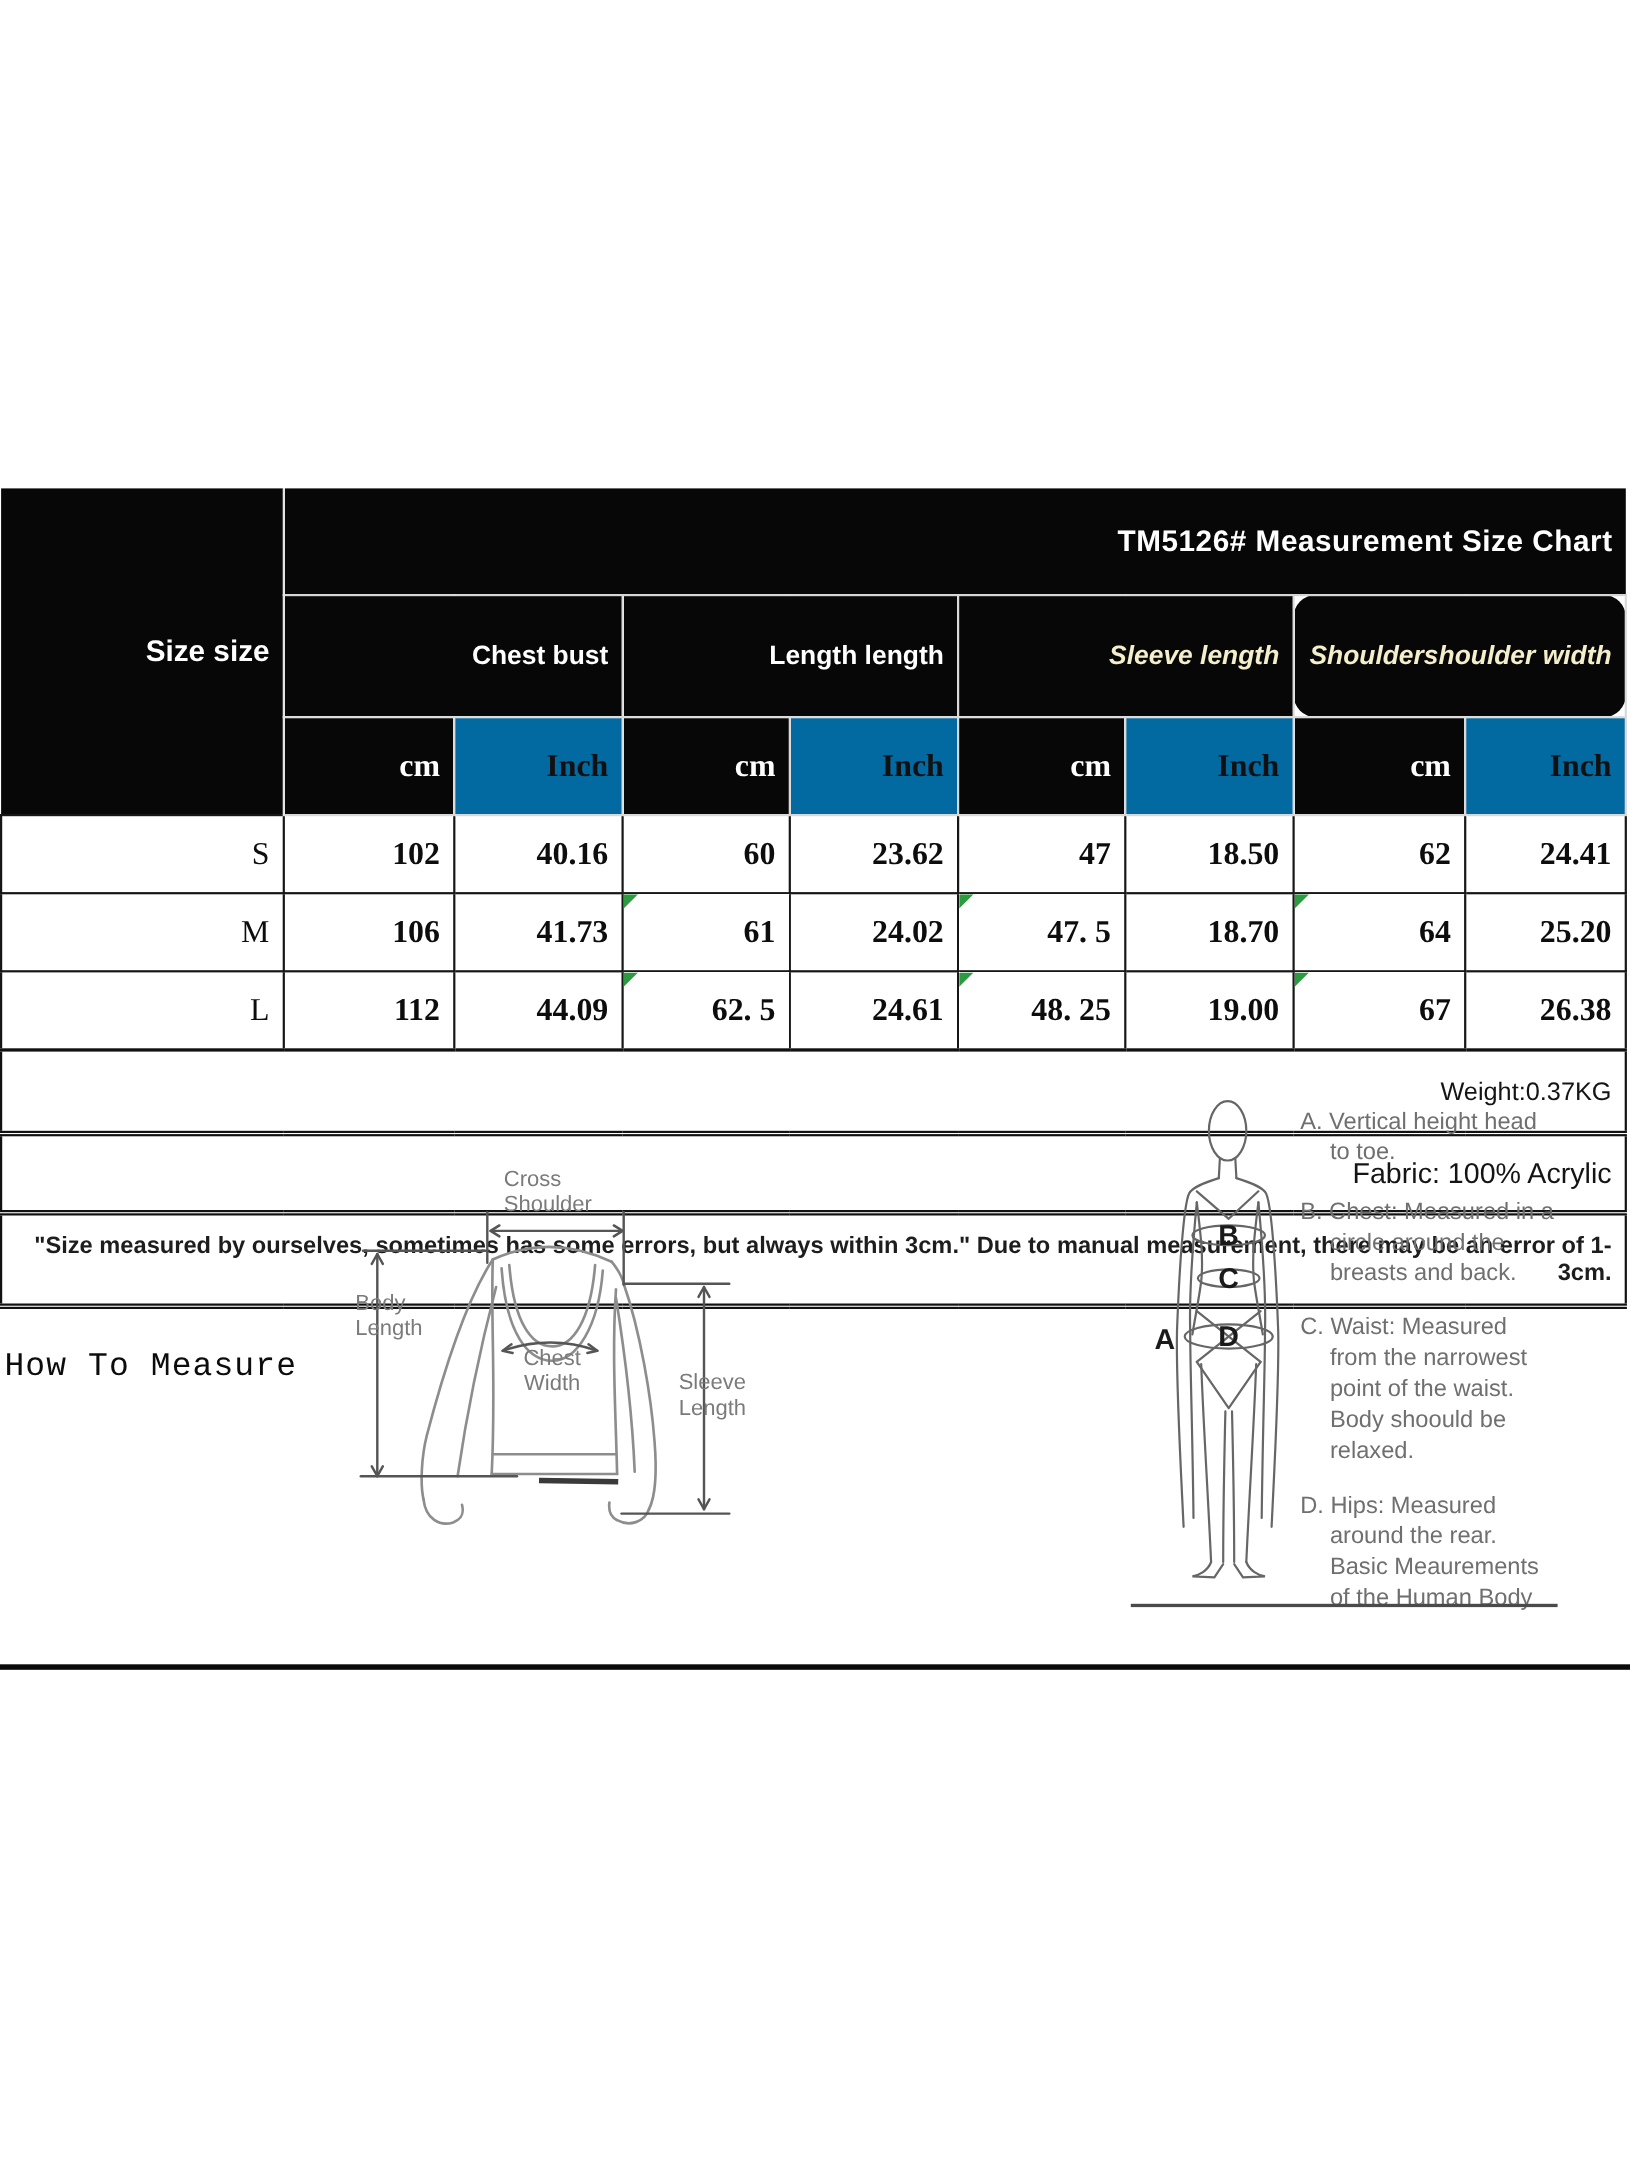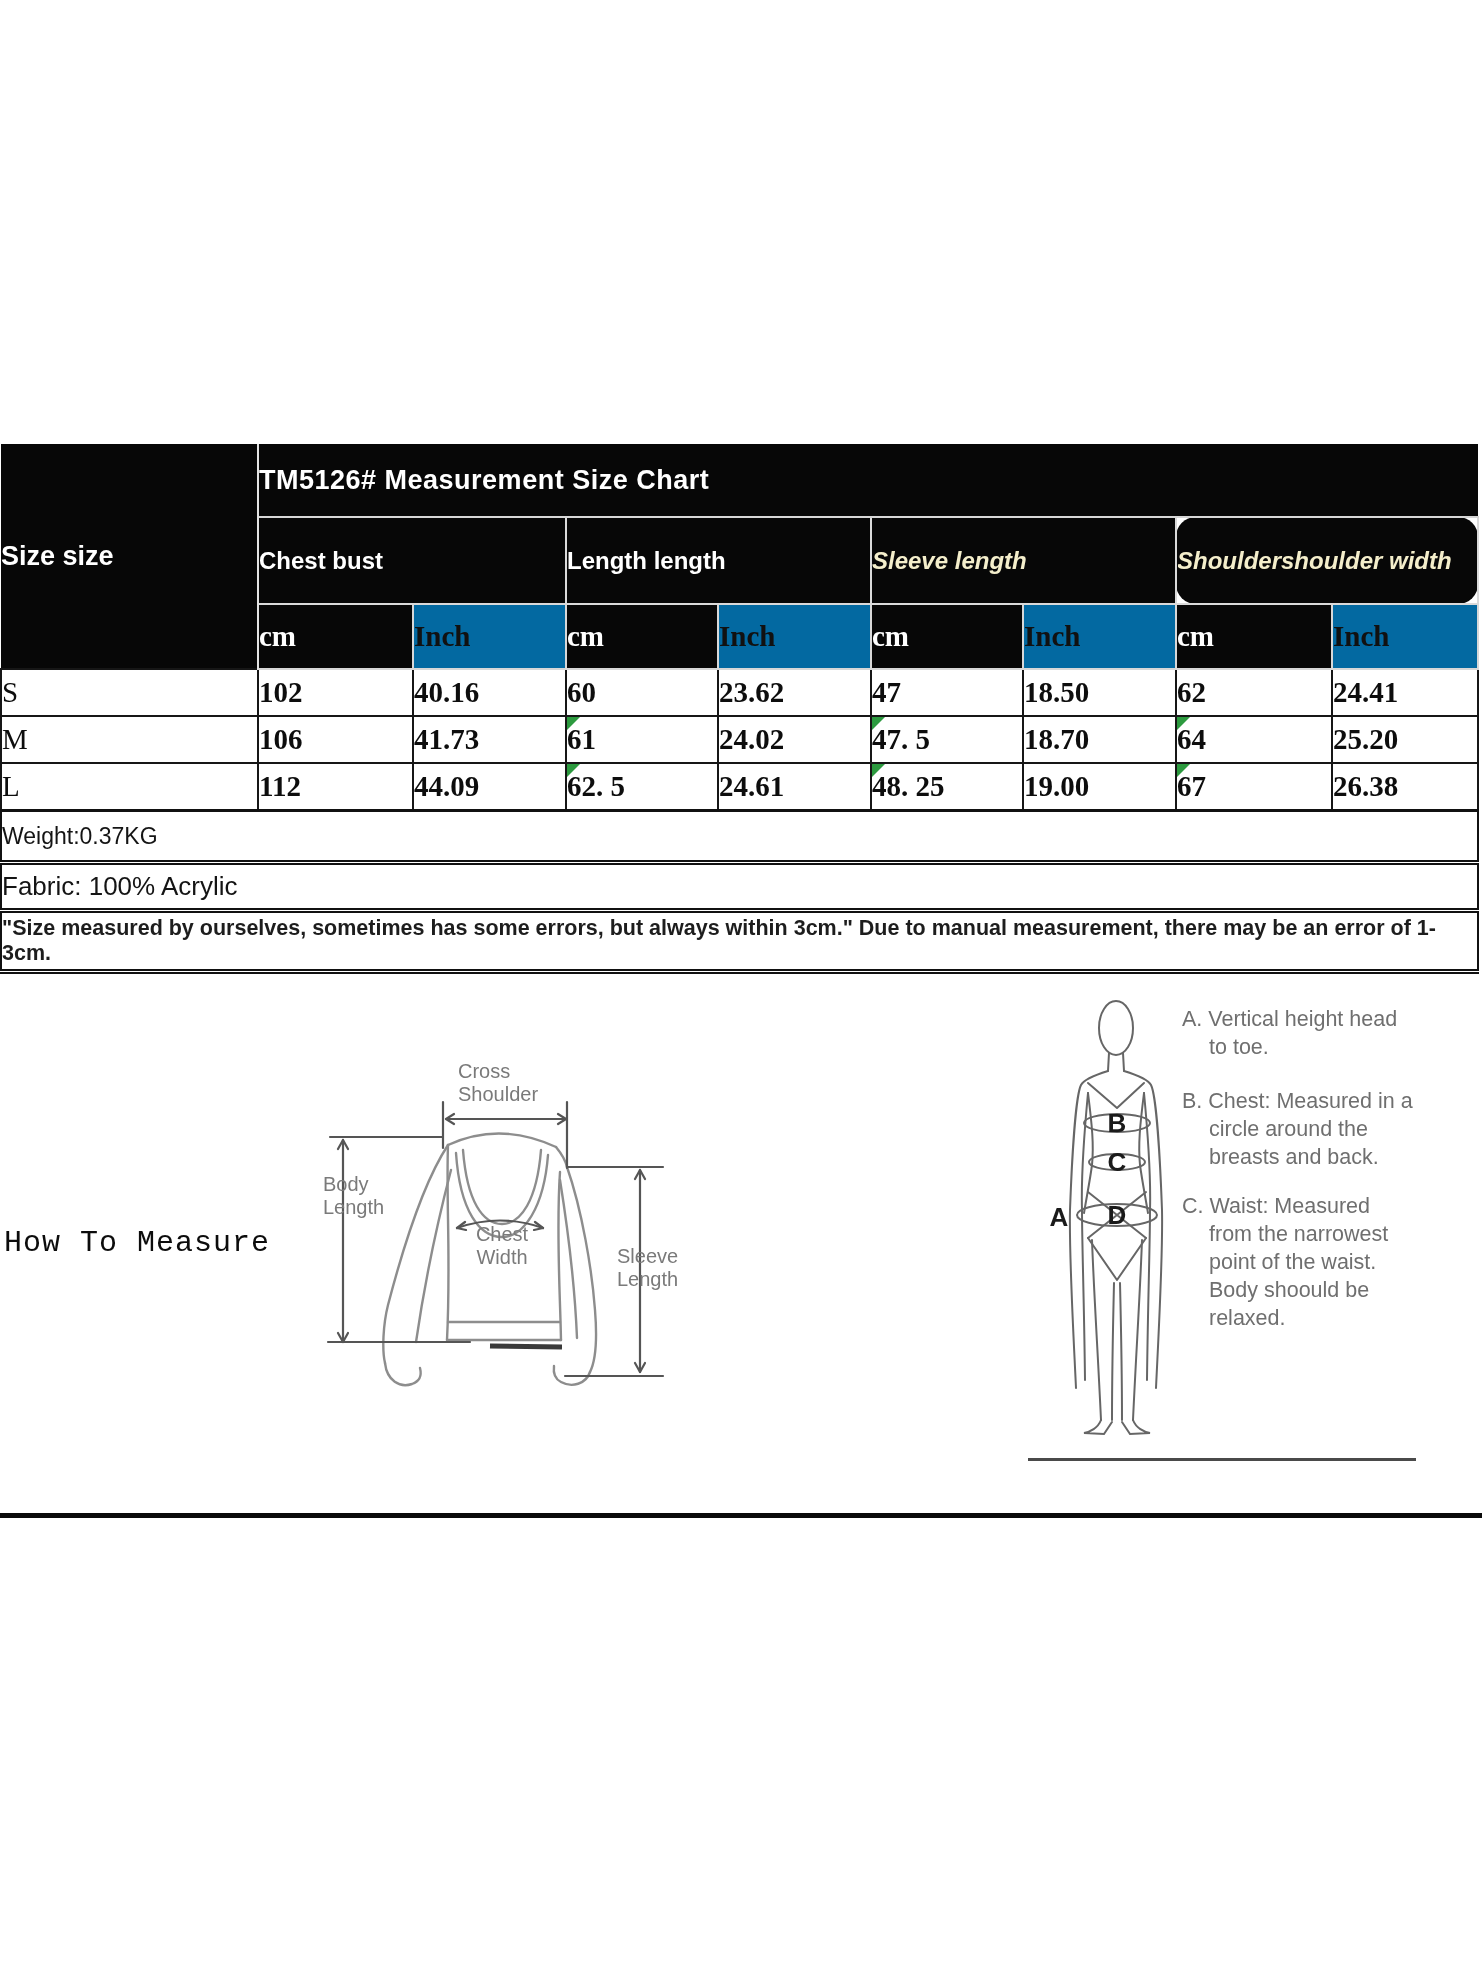--- a/index.html
+++ b/index.html
@@ -2,21 +2,21 @@
 <html><head>
 <meta charset="utf-8">
 <style>
   html,body{margin:0;padding:0;background:#fff;}
   .page{position:relative;width:1482px;height:1966px;background:#fff;overflow:hidden;
         font-family:"Liberation Sans",sans-serif;}
 
   
   table.size-table{position:absolute;top:444px;left:0;width:1477px;border-collapse:collapse;
                    table-layout:fixed;}
-  table.size-table td{padding:0;text-align:left;vertical-align:middle;overflow:hidden;}
+  table.size-table td{padding:12px;text-align:right;vertical-align:middle;overflow:hidden;}
 
   .hd{background:#070707;color:#fff;}
   .c-size{font-size:27px;font-weight:600;border-right:2px solid #e3e3e3;}
   .c-title{font-size:27px;font-weight:600;letter-spacing:.5px;
            border-bottom:2px solid #d6d6d6;height:72px;}
   .r-groups td{height:85px;font-size:24px;font-weight:600;border:2px solid #dadada;}
   .g-cream{color:#f4eecb;font-style:italic;}
   .g-small{font-size:19px;border-radius:20px;}
   .r-units td{height:63px;font-size:29px;font-weight:700;
               font-family:"Liberation Serif",serif;border:2px solid #d8d8d8;}
@@ -232,17 +232,23 @@
       <div class="cont">circle around the</div>
       <div class="cont">breasts and back.</div>
     </div>
     <div class="note" style="top:227px">
       <div>C. Waist: Measured</div>
       <div class="cont">from the narrowest</div>
       <div class="cont">point of the waist.</div>
       <div class="cont">Body shoould be</div>
       <div class="cont">relaxed.</div>
     </div>
+    <div class="note" style="top:389px">
+      <div>D. Hips: Measured</div>
+      <div class="cont">around the rear.</div>
+      <div class="cont">Basic Meaurements</div>
+      <div class="cont">of the Human Body</div>
+    </div>
 
     <div class="figure-underline"></div>
   </div>
 
 </div>
 
 </body></html>

